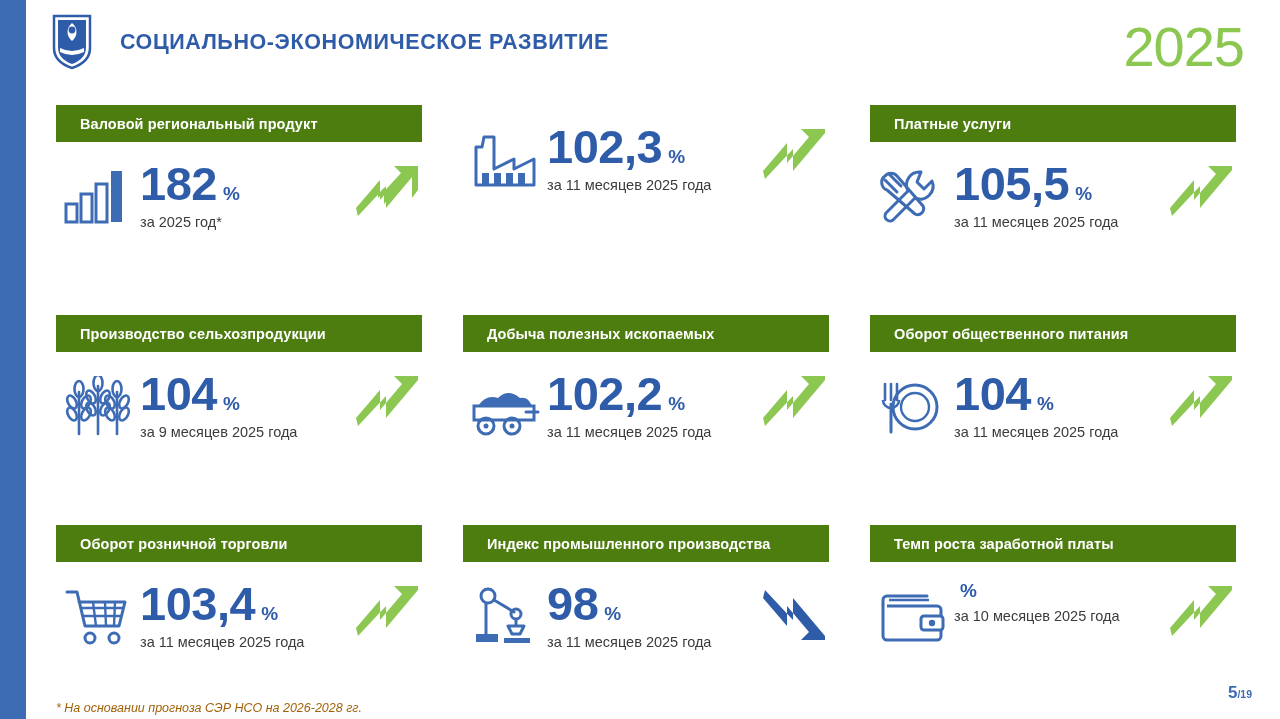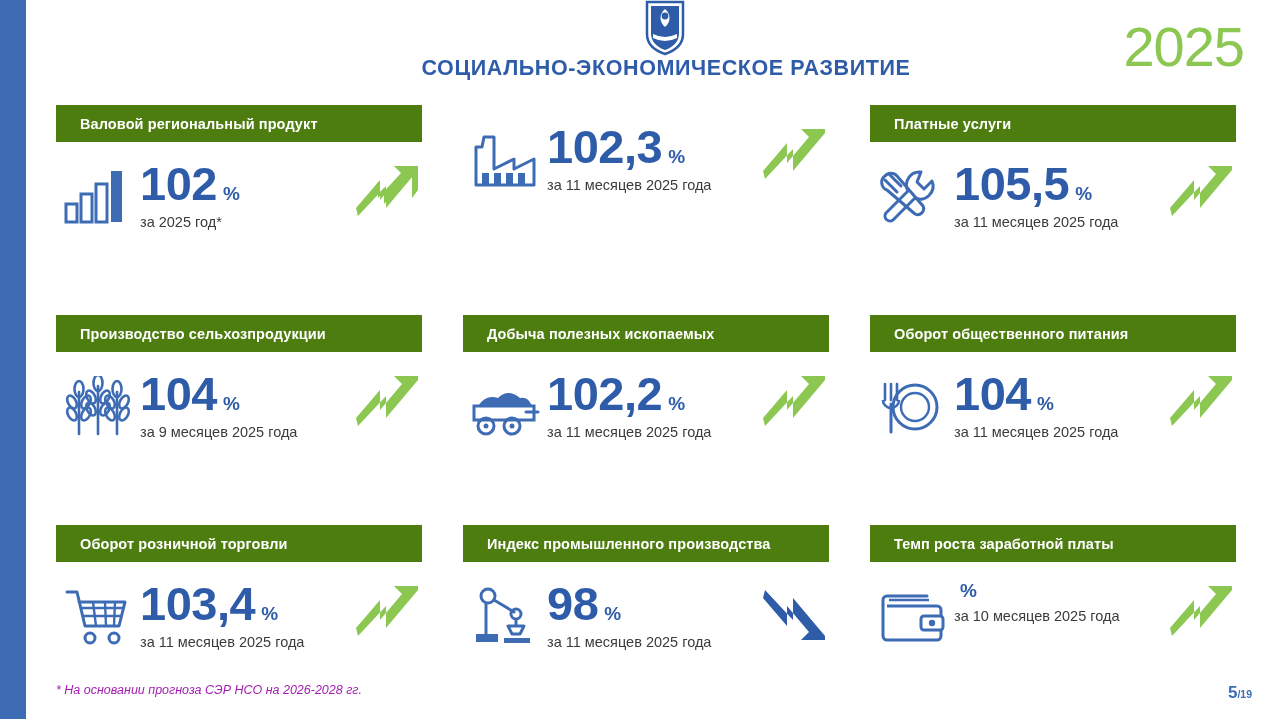--- a/index.html
+++ b/index.html
@@ -23,21 +23,20 @@
     background: #3d6cb4;
   }
 
   
   .header {
     position: absolute;
     left: 26px; top: 0;
     width: 1254px; height: 84px;
     display: flex;
     align-items: center;
-    flex-direction: column;
   }
   .coat {
     width: 44px; height: 56px;
     margin-left: 24px;
     flex: 0 0 auto;
   }
   .header-title {
     margin-left: 26px;
     font-size: 21.5px;
     font-weight: bold;
@@ -125,24 +124,24 @@
     position: absolute;
     right: 2px;
     top: 4px;
     width: 66px;
     height: 58px;
   }
 
   
   .footnote {
     position: absolute;
-    left: 56px; bottom: 22px;
+    left: 56px; bottom: 4px;
     font-size: 12.5px;
     font-style: italic;
-    color: #a21caf;
+    color: #a16207;
   }
   .pagenum {
     position: absolute;
     right: 28px; bottom: 16px;
     color: #3d6cb4;
     font-weight: bold;
     font-size: 17px;
   }
   .pagenum .tot {
     font-size: 10.5px;
@@ -178,21 +177,21 @@
         <div class="card-icon">
           <svg viewBox="0 0 70 62" width="70" height="62">
             <rect x="3" y="38" width="11" height="18" fill="none" stroke="#3d6cb4" stroke-width="3"></rect>
             <rect x="18" y="28" width="11" height="28" fill="none" stroke="#3d6cb4" stroke-width="3"></rect>
             <rect x="33" y="18" width="11" height="38" fill="none" stroke="#3d6cb4" stroke-width="3"></rect>
             <rect x="48" y="5" width="11" height="51" fill="#3d6cb4"></rect>
           </svg>
         </div>
         <div class="card-values">
           <div class="value-row">
-            <span class="value">102</span>
+            <span class="value">182</span>
             <span class="unit">%</span>
           </div>
           <div class="period">за 2025 год*</div>
         </div>
         <span class="arrow">
           <svg viewBox="0 0 66 58" width="66" height="58">
             <path d="M2 52 L30 24 L30 40 L58 8 L58 34 L64 26 L64 2 L40 2 L48 8 L24 34 L24 18 Z" fill="#8cc751"></path>
             <path d="M4 52 L32 22 L32 44 L64 6 L64 2 L40 2 L48 10 L26 36 L26 16 L2 44 Z" fill="#8cc751"></path>
           </svg>
         </span>

